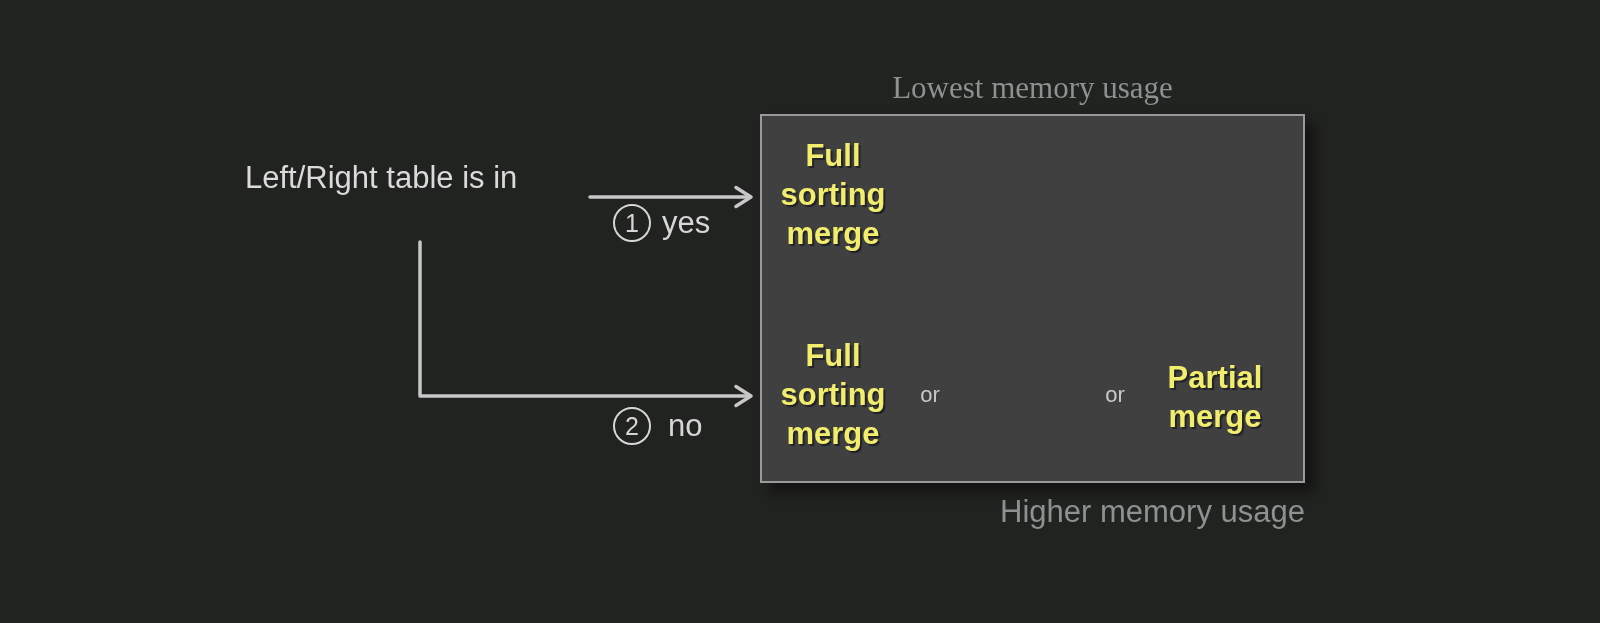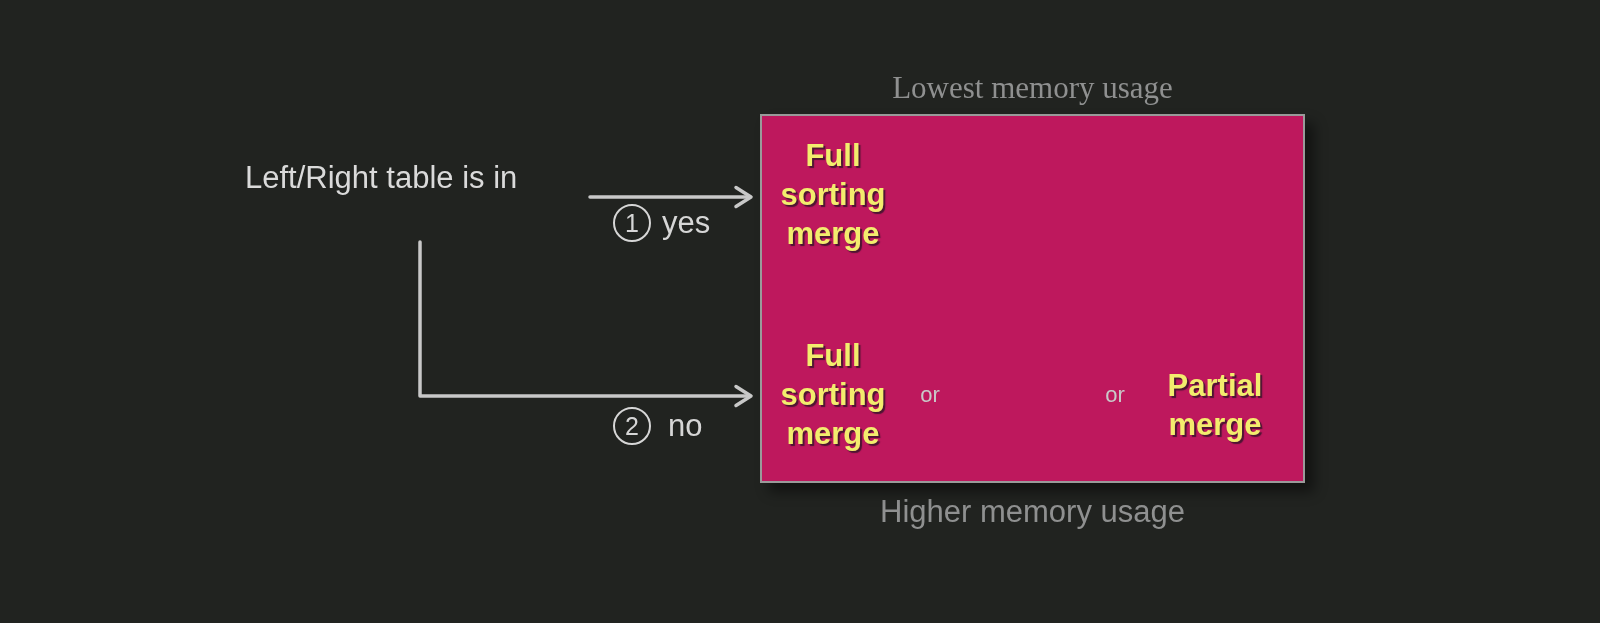--- a/index.html
+++ b/index.html
@@ -67,47 +67,47 @@
   .caption {
     position: absolute;
     left: 760px;
     width: 545px;
     text-align: center;
     color: #8f9090;
     font-size: 31px;
     white-space: nowrap;
   }
   .caption.top { top: 70px; font-family: Liberation Serif, serif; }
-  .caption.bottom { top: 494px; }
+  .caption.bottom { top: 494px; text-align: right; }
 
   
   .algo-box {
     position: absolute;
     left: 760px;
     top: 114px;
     width: 545px;
     height: 369px;
     box-sizing: border-box;
-    background: #be185d;
+    background: #404040;
     border: 2px solid #9a9a9a;
     box-shadow: 9px 9px 12px rgba(0, 0, 0, 0.45);
   }
   .algo {
     position: absolute;
     text-align: center;
     color: #f3ed6d;
     font-weight: bold;
     font-size: 31px;
     line-height: 39px;
     text-shadow: 2px 2px 1px rgba(15, 18, 28, 0.65);
   }
   .algo.sorted    { left: 0px;   top: 20px;  width: 142px; }
   .algo.unsorted1 { left: 0px;   top: 220px; width: 142px; }
   .algo.grace     { left: 179px; top: 242px; width: 150px; }
-  .algo.partial   { left: 373px; top: 242px; width: 160px; margin-top: 8px; }
+  .algo.partial   { left: 373px; top: 242px; width: 160px; }
   .or-word {
     position: absolute;
     width: 60px;
     text-align: center;
     top: 261px;
     color: #c9c9c9;
     font-size: 22px;
     line-height: 36px;
   }
   .or-word.first  { left: 138px; }

